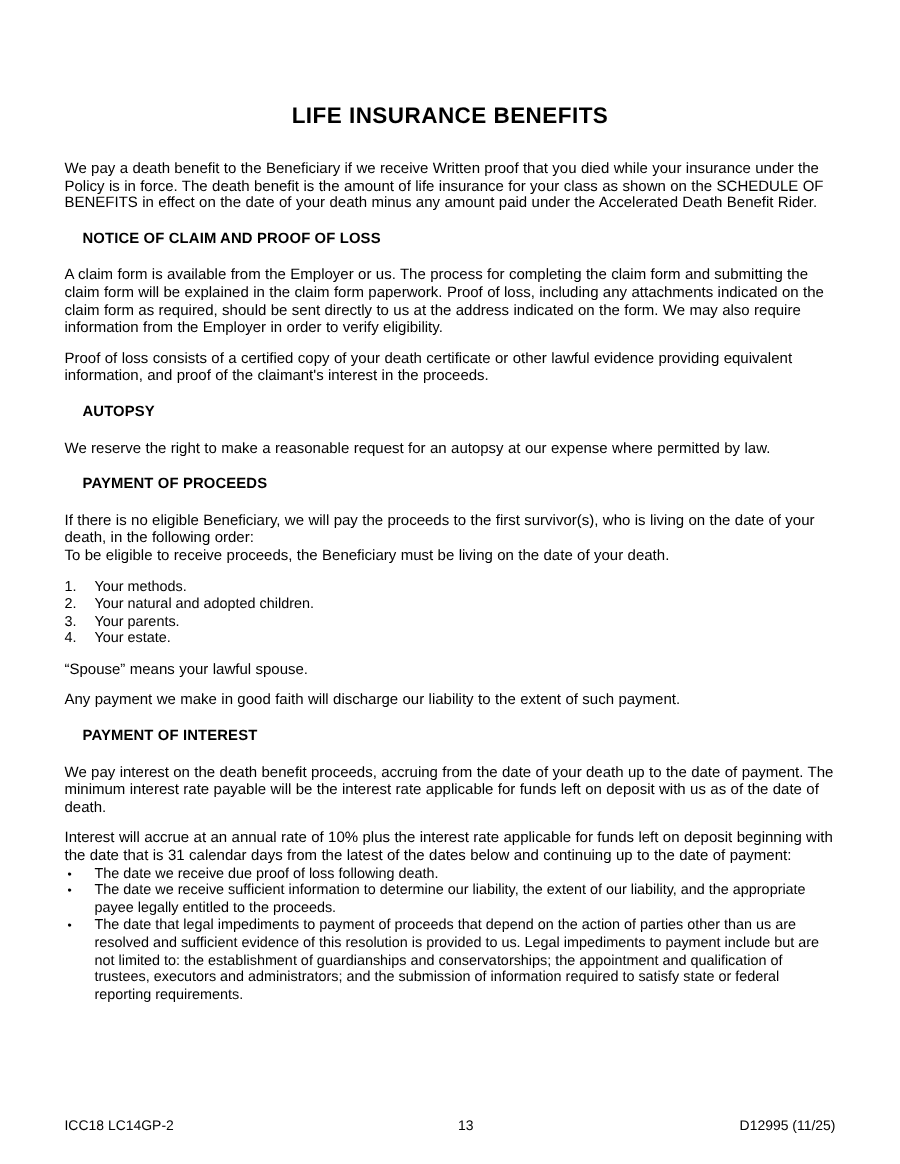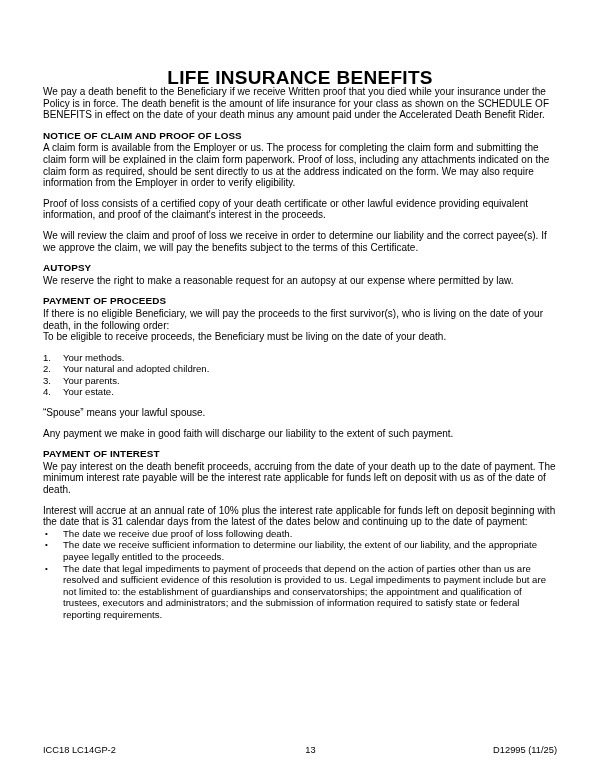--- a/index.html
+++ b/index.html
@@ -24,42 +24,42 @@
     background: #ffffff;
     overflow: hidden;
   }
   .content {
     position: absolute;
     left: 43px;
     top: 70px;
     width: 514px;
   }
   .doc-title {
-    font-size: 19px;
+    font-size: 15px;
     font-weight: bold;
     text-align: center;
     letter-spacing: 0.3px;
-    margin: 0 0 0 0;
+    margin: 0 0 21px 0;
     line-height: 16px;
   }
   .para {
     font-size: 10px;
     line-height: 11.6px;
     margin: 0 0 9px 0;
     text-align: left;
     word-spacing: 0.15px;
   }
   .para.tight {
     margin-bottom: 0;
   }
   .heading {
     font-size: 9.9px;
     font-weight: bold;
     line-height: 12.6px;
-    margin: 0;
+    margin: 12px;
     letter-spacing: 0.1px;
   }
   .num-list {
     list-style: none;
     margin: 0 0 9px 0;
     padding: 0;
   }
   .num-list li {
     font-size: 9.6px;
     line-height: 11.6px;
@@ -122,21 +122,20 @@
 
   <div class="content">
 
     <h1 class="doc-title">LIFE INSURANCE BENEFITS</h1>
 
     <p class="para">We pay a death benefit to the Beneficiary if we receive Written proof that you died while your insurance under the Policy is in force.  The death benefit is the amount of life insurance for your class as shown on the SCHEDULE OF BENEFITS in effect on the date of your death minus any amount paid under the Accelerated Death Benefit Rider.</p>
 
     <h2 class="heading">NOTICE OF CLAIM AND PROOF OF LOSS</h2>
     <p class="para">A claim form is available from the Employer or us.  The process for completing the claim form and submitting the claim form will be explained in the claim form paperwork. Proof of loss, including any attachments indicated on the claim form as required, should be sent directly to us at the address indicated on the form.  We may also require information from the Employer in order to verify eligibility.</p>
     <p class="para">Proof of loss consists of a certified copy of your death certificate or other lawful evidence providing equivalent information, and proof of the claimant's interest in the proceeds.</p>
-    <p class="para">We will review the claim and proof of loss we receive in order to determine our liability and the correct payee(s). If we approve the claim, we will pay the benefits subject to the terms of this Certificate.</p>
 
     <h2 class="heading">AUTOPSY</h2>
     <p class="para">We reserve the right to make a reasonable request for an autopsy at our expense where permitted by law.</p>
 
     <h2 class="heading">PAYMENT OF PROCEEDS</h2>
     <p class="para tight">If there is no eligible Beneficiary, we will pay the proceeds to the first survivor(s), who is living on the date of your death, in the following order:</p>
     <p class="para">To be eligible to receive proceeds, the Beneficiary must be living on the date of your death.</p>
 
     <ol class="num-list">
       <li>

